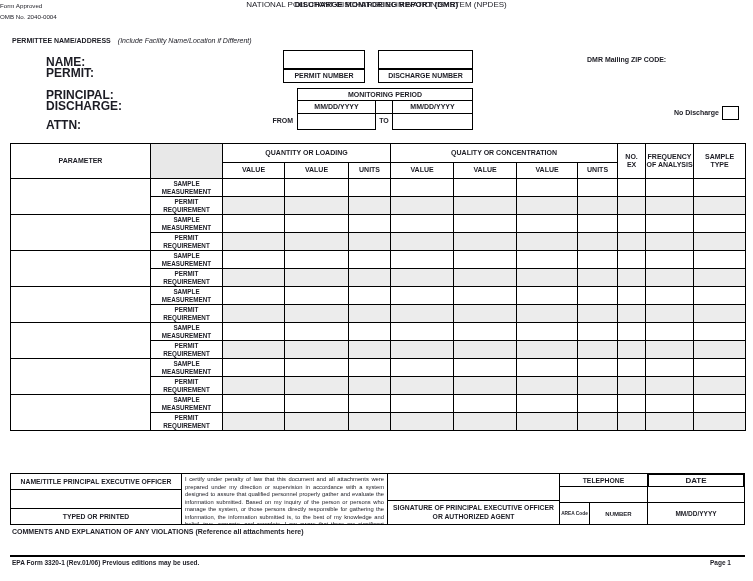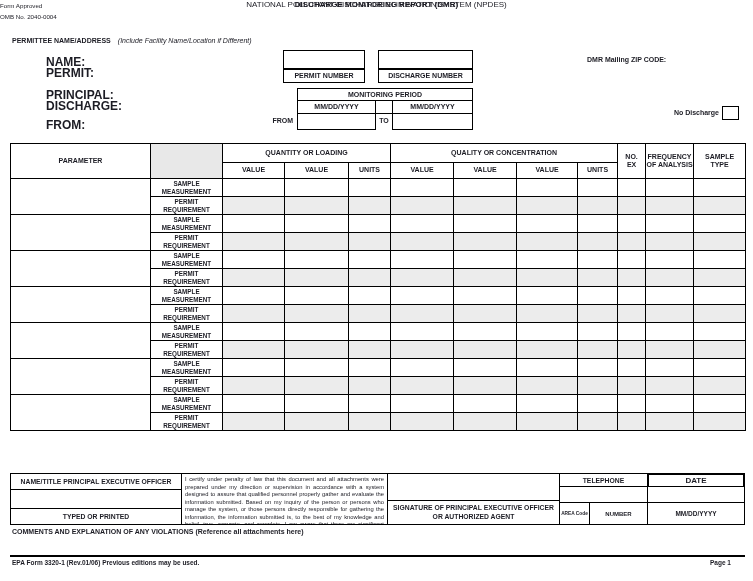--- a/index.html
+++ b/index.html
@@ -69,21 +69,21 @@
   </div>
 
   <div class="abs permittee-line">
     <span>PERMITTEE NAME/ADDRESS</span><span class="permittee-note">(Include Facility Name/Location if Different)</span>
   </div>
 
   <div class="abs fldlabel" style="top:55px">NAME:</div>
   <div class="abs fldlabel" style="top:66px">PERMIT:</div>
   <div class="abs fldlabel" style="top:88px">PRINCIPAL:</div>
   <div class="abs fldlabel" style="top:99px">DISCHARGE:</div>
-  <div class="abs fldlabel" style="top:118px">FROM:</div>
+  <div class="abs fldlabel" style="top:118px">ATTN:</div>
 
   <div class="box" style="left:283px; top:50px; width:82px; height:19px;"></div>
   <div class="box num-label" style="left:283px; top:69px; width:82px; height:14px;">PERMIT NUMBER</div>
   <div class="box" style="left:378px; top:50px; width:95px; height:19px;"></div>
   <div class="box num-label" style="left:378px; top:69px; width:95px; height:14px;">DISCHARGE NUMBER</div>
 
   <div class="box mp-cell" style="left:297px; top:88px; width:176px; height:13px;">MONITORING PERIOD</div>
   <div class="box mp-cell" style="left:297px; top:100px; width:79px; height:14px;">MM/DD/YYYY</div>
   <div class="box" style="left:375px; top:100px; width:18px; height:14px;"></div>
   <div class="box mp-cell" style="left:392px; top:100px; width:81px; height:14px;">MM/DD/YYYY</div>

